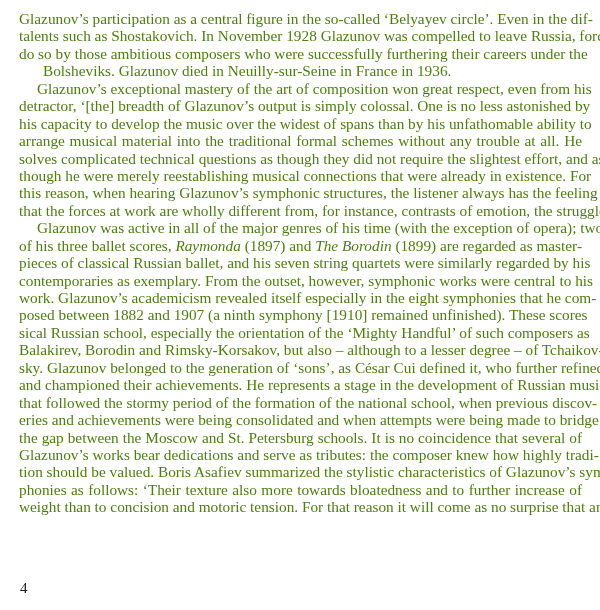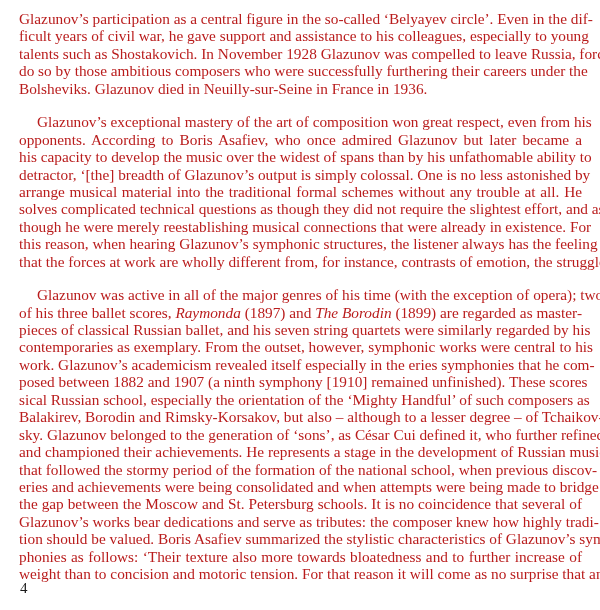--- a/index.html
+++ b/index.html
@@ -3,63 +3,61 @@
 <meta charset="utf-8">
 <style>
   html, body { margin:0; padding:0; background:#ffffff; }
   body { width:600px; height:610px; position:relative; overflow:hidden; }
   .page { position:absolute; left:19px; top:10px; width:563px; }
   .line {
     font-family: "Liberation Serif", "DejaVu Serif", serif;
     font-size: 15.3px;
     line-height: 17.45px;
     height: 17.45px;
-    color: #b91c1c;
+    color: #4d7c0f;
     text-align: justify;
     text-align-last: justify;
     white-space: nowrap;
     overflow: visible;
   }
-  .line.last { text-align-last: left; }
-  .line.indent { text-indent: 18px; margin-top: 16px; }
+  .line.last { text-align-last: left; margin-left: 24px; }
+  .line.indent { text-indent: 18px; }
   .pageno {
     position:absolute; left:20px; top:580px;
     font-family: "Liberation Serif", "DejaVu Serif", serif;
     font-size: 15px; color:#1a1a1a;
   }
   i { font-style: italic; }
 </style>
 </head>
 <body>
 
 <div class="page" id="page">
     <div>
       <div class="line">Glazunov’s participation as a central figure in the so-called ‘Belyayev circle’. Even in the dif-</div>
-      <div class="line">ficult years of civil war, he gave support and assistance to his colleagues, especially to young</div>
       <div class="line">talents such as Shostakovich. In November 1928 Glazunov was compelled to leave Russia, forced to</div>
       <div class="line">do so by those ambitious composers who were successfully furthering their careers under the</div>
       <div class="line last">Bolsheviks. Glazunov died in Neuilly-sur-Seine in France in 1936.</div>
     </div>
     <div>
       <div class="line indent">Glazunov’s exceptional mastery of the art of composition won great respect, even from his</div>
-      <div class="line">opponents. According to Boris Asafiev, who once admired Glazunov but later became a</div>
+      <div class="line">detractor, ‘[the] breadth of Glazunov’s output is simply colossal. One is no less astonished by</div>
       <div class="line">his capacity to develop the music over the widest of spans than by his unfathomable ability to</div>
-      <div class="line">detractor, ‘[the] breadth of Glazunov’s output is simply colossal. One is no less astonished by</div>
       <div class="line">arrange musical material into the traditional formal schemes without any trouble at all. He</div>
       <div class="line">solves complicated technical questions as though they did not require the slightest effort, and as</div>
       <div class="line">though he were merely reestablishing musical connections that were already in existence. For</div>
       <div class="line">this reason, when hearing Glazunov’s symphonic structures, the listener always has the feeling</div>
       <div class="line">that the forces at work are wholly different from, for instance, contrasts of emotion, the struggle</div>
     </div>
     <div>
       <div class="line indent">Glazunov was active in all of the major genres of his time (with the exception of opera); two</div>
       <div class="line">of his three ballet scores, <i>Raymonda</i> (1897) and <i>The Borodin</i> (1899) are regarded as master-</div>
       <div class="line">pieces of classical Russian ballet, and his seven string quartets were similarly regarded by his</div>
       <div class="line">contemporaries as exemplary. From the outset, however, symphonic works were central to his</div>
-      <div class="line">work. Glazunov’s academicism revealed itself especially in the eries symphonies that he com-</div>
+      <div class="line">work. Glazunov’s academicism revealed itself especially in the eight symphonies that he com-</div>
       <div class="line">posed between 1882 and 1907 (a ninth symphony [1910] remained unfinished). These scores</div>
       <div class="line">sical Russian school, especially the orientation of the ‘Mighty Handful’ of such composers as</div>
       <div class="line">Balakirev, Borodin and Rimsky-Korsakov, but also – although to a lesser degree – of Tchaikov-</div>
       <div class="line">sky. Glazunov belonged to the generation of ‘sons’, as César Cui defined it, who further refined</div>
       <div class="line">and championed their achievements. He represents a stage in the development of Russian music</div>
       <div class="line">that followed the stormy period of the formation of the national school, when previous discov-</div>
       <div class="line">eries and achievements were being consolidated and when attempts were being made to bridge</div>
       <div class="line">the gap between the Moscow and St. Petersburg schools. It is no coincidence that several of</div>
       <div class="line">Glazunov’s works bear dedications and serve as tributes: the composer knew how highly tradi-</div>
       <div class="line">tion should be valued. Boris Asafiev summarized the stylistic characteristics of Glazunov’s sym-</div>

